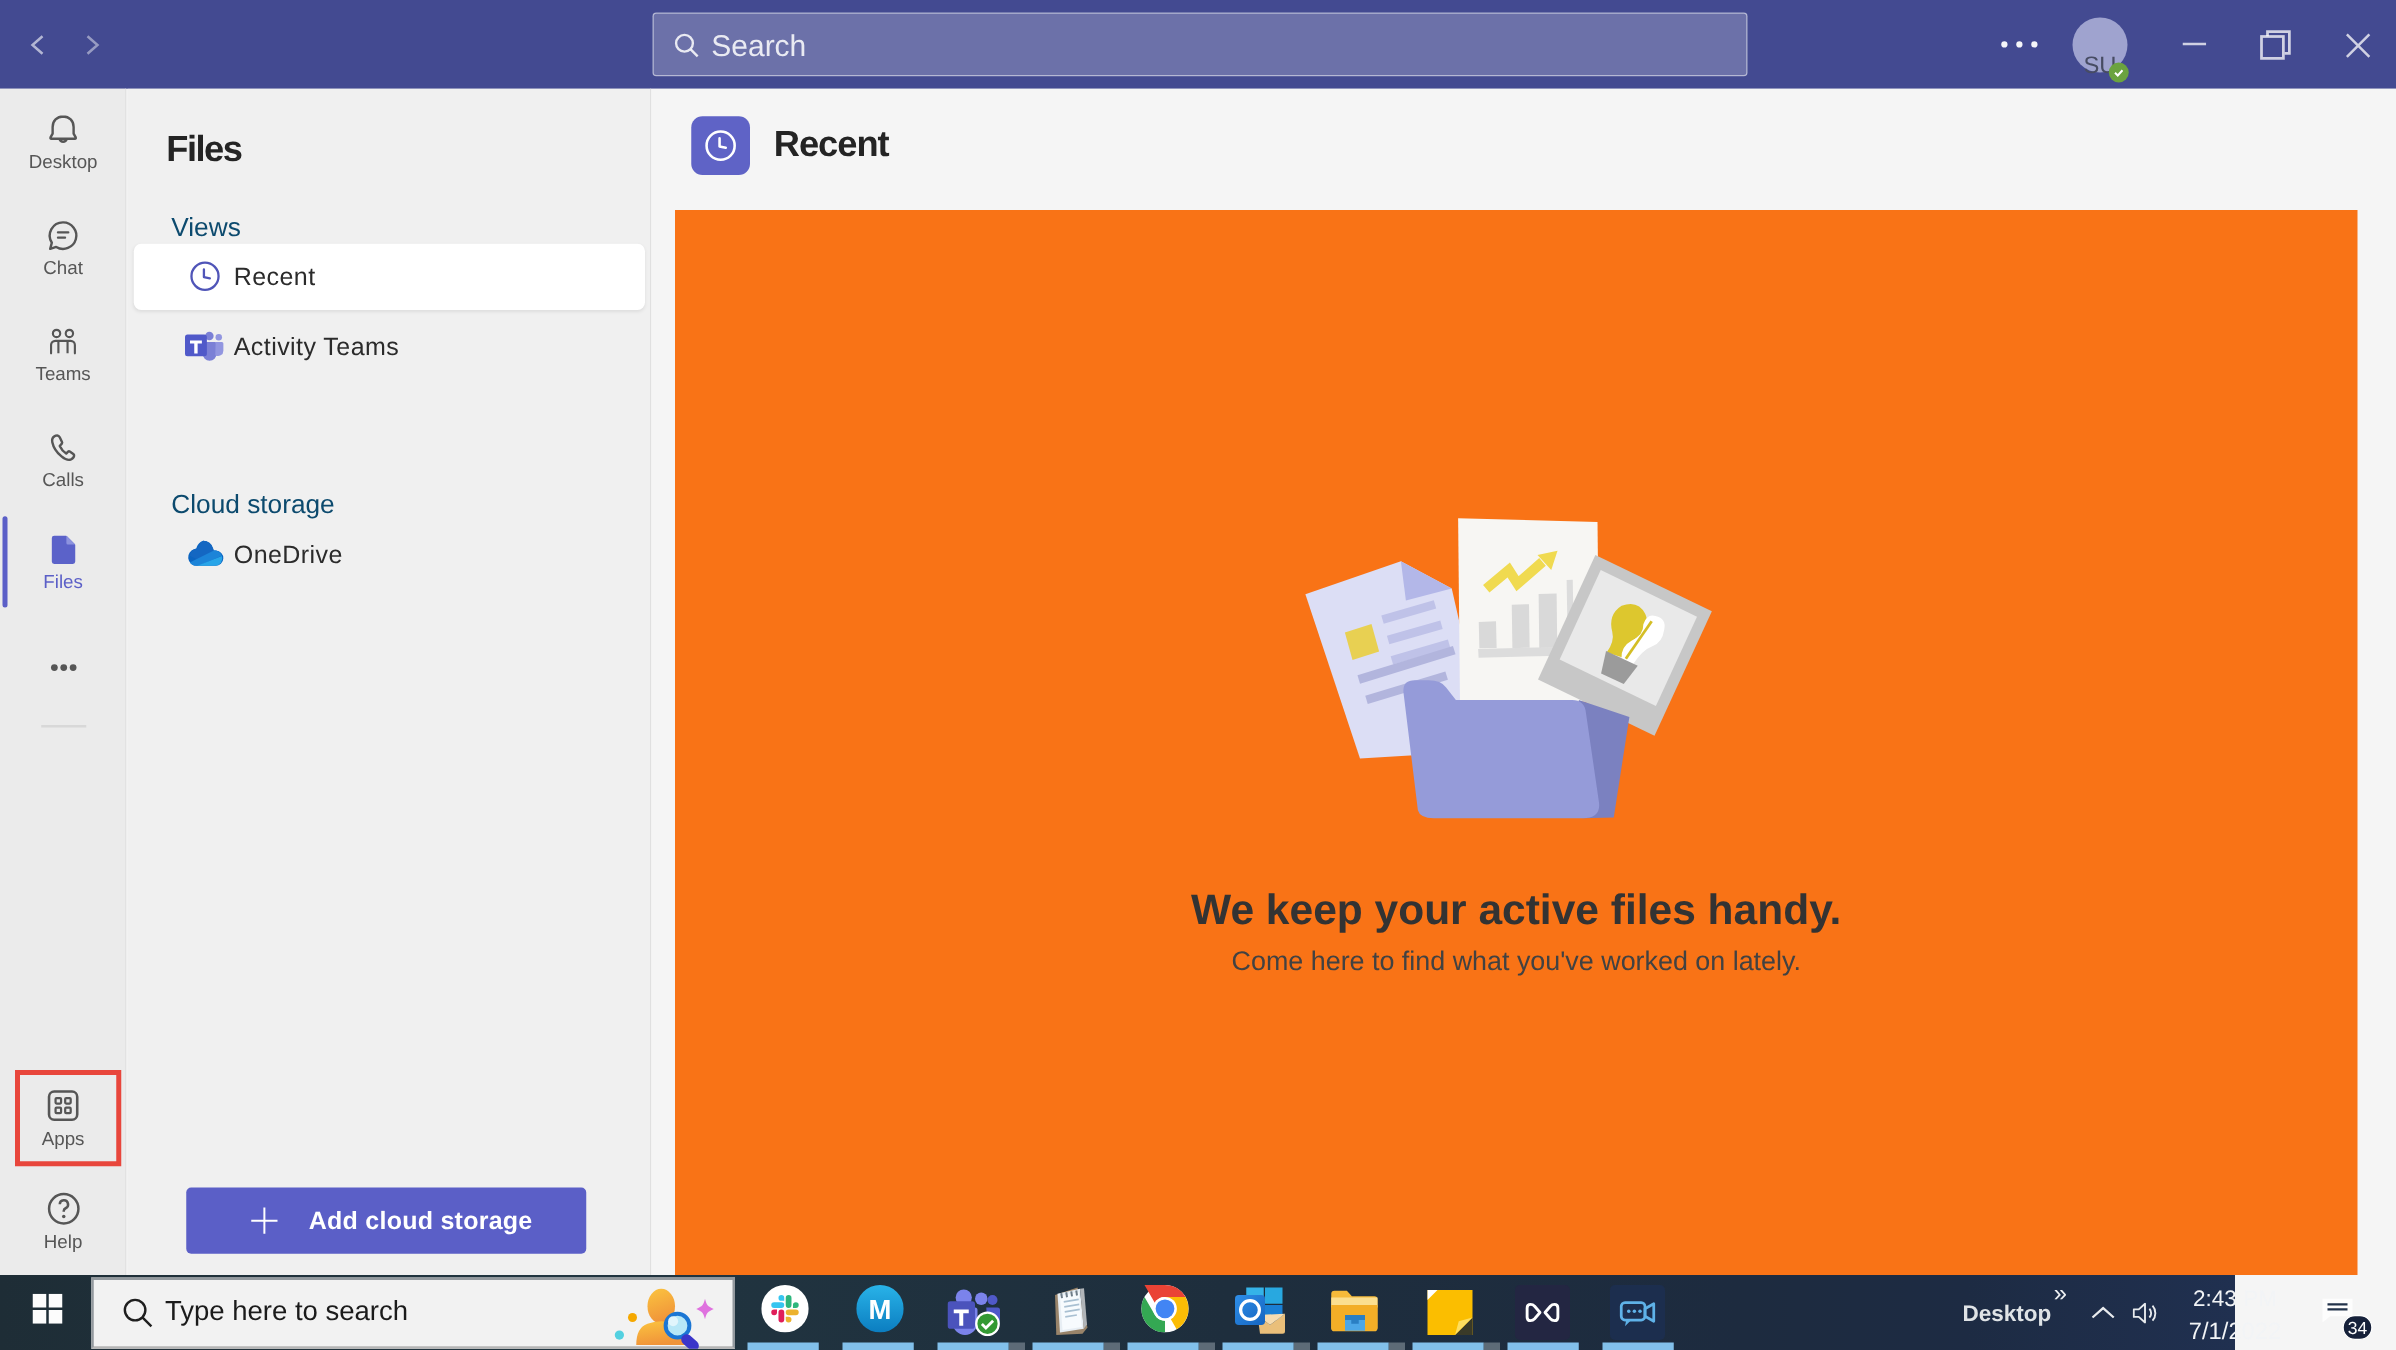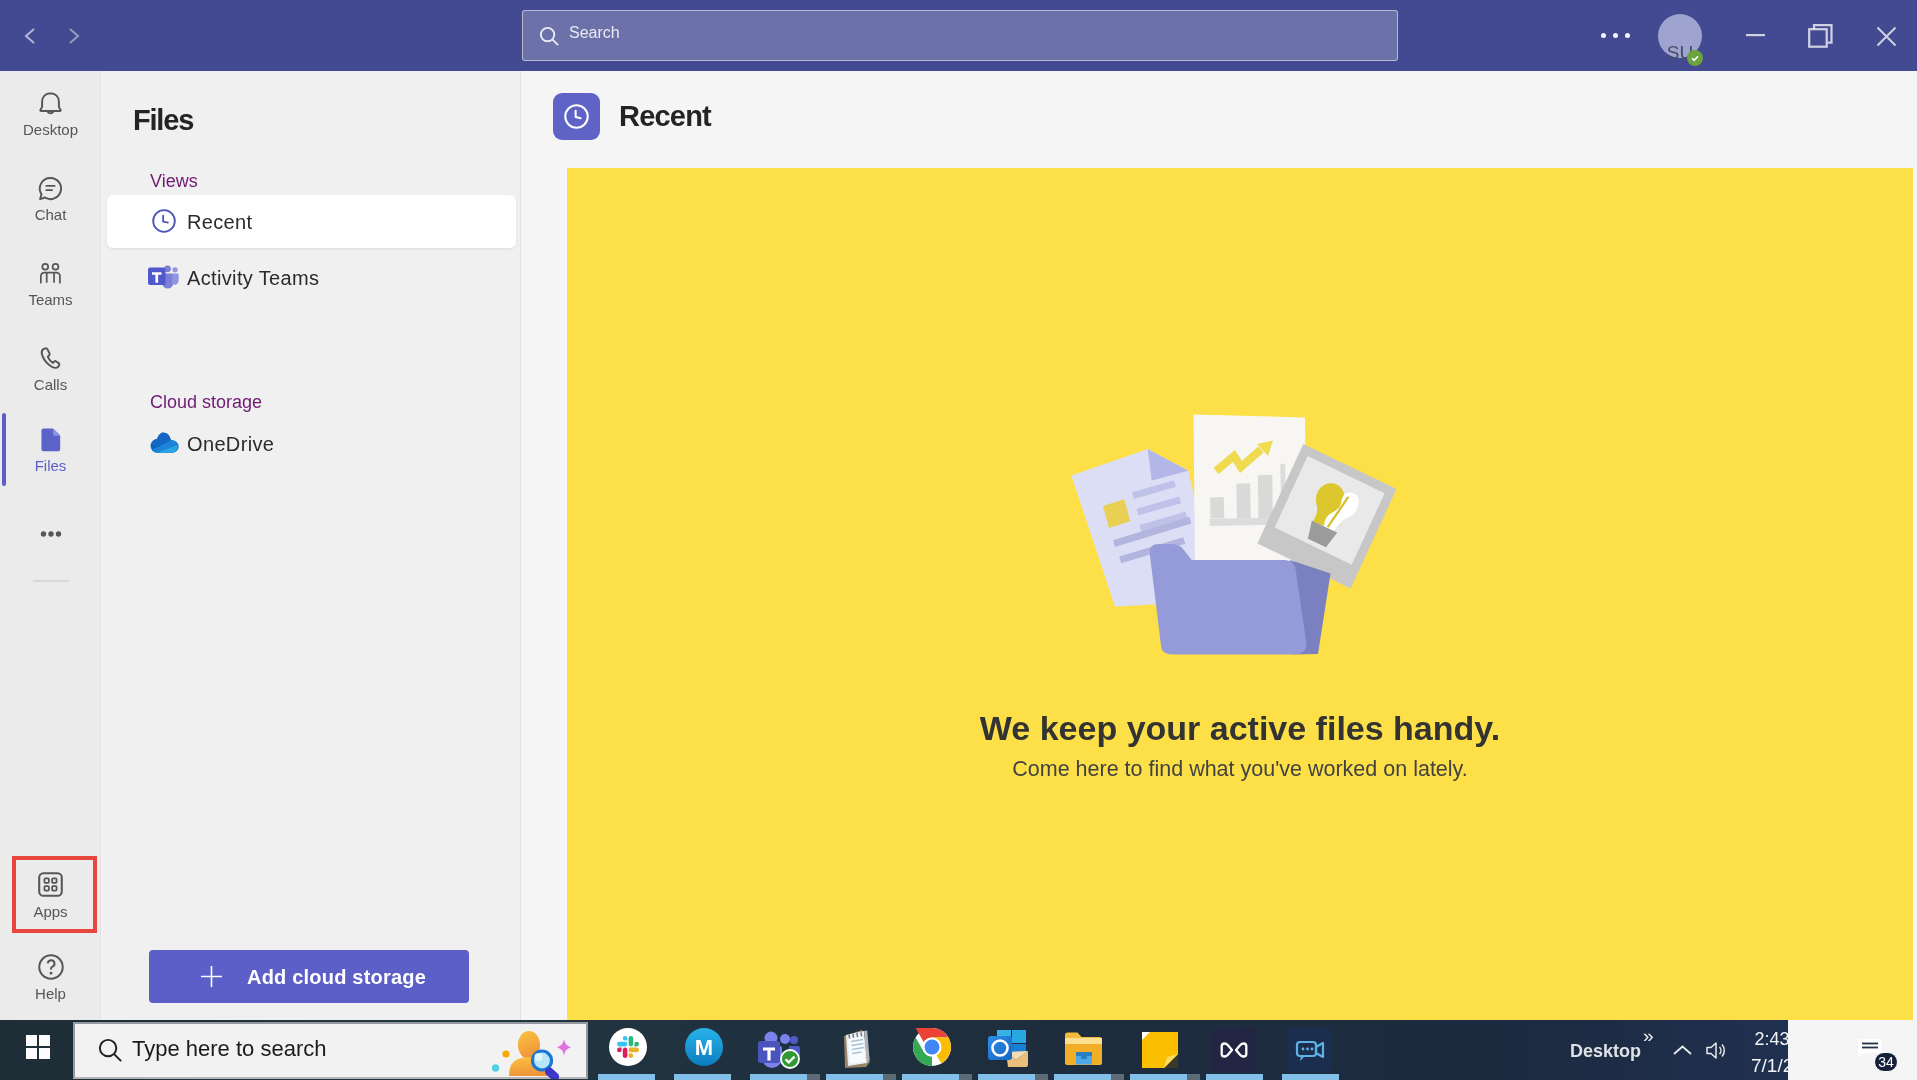--- a/index.html
+++ b/index.html
@@ -2,50 +2,50 @@
 <html><head>
 <meta charset="utf-8">
 <style>
 * { margin:0; padding:0; box-sizing:border-box; }
 html,body { width:1917px; height:1080px; overflow:hidden; font-family:"Liberation Sans", sans-serif; }
 #stage { position:relative; width:1917px; height:1080px; background:#f5f5f5; }
 
 
 #titlebar { position:absolute; left:0; top:0; width:1917px; height:71px; background:#434a91; }
 #searchbox { position:absolute; left:522px; top:10px; width:876px; height:51px; background:rgba(255,255,255,0.22); border:1px solid rgba(255,255,255,0.5); border-radius:3px; }
-#searchbox .stext { position:absolute; left:46px; top:13px; font-size:16px; color:rgba(255,255,255,0.85); }
+#searchbox .stext { position:absolute; left:46px; top:13px; font-size:24px; color:rgba(255,255,255,0.85); }
 #dots3 { position:absolute; left:1601px; top:33px; }
 #dots3 span { display:inline-block; width:5px; height:5px; border-radius:50%; background:rgba(255,255,255,0.95); margin-right:7px; vertical-align:top; }
 #avatar { position:absolute; left:1658px; top:14px; width:44px; height:44px; border-radius:50%; background:#9fa3cf; }
 #avatar .init { position:absolute; left:0; top:16px; width:44px; height:44px; text-align:center; line-height:45px; font-size:19px; color:#474c63; }
 #avatar .badge { position:absolute; left:29px; top:36px; width:16px; height:16px; border-radius:50%; background:#6ba33f; }
 
 
 #rail { position:absolute; left:0; top:71px; width:101px; height:949px; background:#ebebeb; border-right:1px solid #e2e2e2; }
 .railitem { position:absolute; left:0; width:101px; text-align:center; color:#565656; }
 .railitem .lbl { font-size:15px; color:#565656; margin-top:2px; }
 .railitem svg { display:block; margin:0 auto; }
 #fileind { position:absolute; left:2px; top:342px; width:4px; height:73px; background:#5b5fc7; border-radius:2px; }
 
 
 #panel { position:absolute; left:102px; top:71px; width:419px; height:949px; background:#f0f0f0; border-right:1px solid #e0e0e0; }
 #panel h1 { position:absolute; left:31px; top:33px; font-size:29px; color:#242424; font-weight:bold; letter-spacing:-1.2px; }
-.seclbl { position:absolute; left:48px; font-size:18px; color:#701a75; }
+.seclbl { position:absolute; left:35px; font-size:21px; color:#0c4a6e; }
 .prow { position:absolute; left:5px; width:409px; height:53px; }
 .prow .ic { position:absolute; }
 .prow .txt { position:absolute; left:80px; top:16px; font-size:20px; letter-spacing:0.35px; color:#2b2b2b; }
 #rowRecent { background:#fff; border-radius:6px; box-shadow:0 1px 3px rgba(0,0,0,0.08); }
 #addbtn { position:absolute; left:47px; top:879px; width:320px; height:53px; background:#5b5fc7; border-radius:4px; color:#fff; }
 #addbtn .t { position:absolute; left:98px; top:16px; font-size:20px; font-weight:bold; letter-spacing:0.2px; }
 
 
 #content { position:absolute; left:521px; top:71px; width:1396px; height:949px; background:#f5f5f5; }
 #mainhdr .icbox { position:absolute; left:32px; top:22px; width:47px; height:47px; background:#5f63c6; border-radius:9px; }
 #mainhdr .ttl { position:absolute; left:98px; top:29px; font-size:29px; font-weight:bold; letter-spacing:-0.8px; color:#242424; white-space:nowrap; }
-#card { position:absolute; left:46px; top:97px; width:1346px; height:852px; background:#fde047; }
+#card { position:absolute; left:19px; top:97px; width:1346px; height:852px; background:#f97316; }
 #emptytxt1 { position:absolute; left:0; top:541px; width:1346px; text-align:center; font-size:34px; font-weight:bold; color:#333; }
 #emptytxt2 { position:absolute; left:0; top:589px; width:1346px; text-align:center; font-size:21.5px; color:#424242; }
 
 
 #taskbar { position:absolute; left:0; top:1020px; width:1788px; height:60px;
   background:linear-gradient(90deg, #1e2d36 0%, #213540 25%, #1e2e3d 55%, #1d2b3f 78%, #1d2b43 88%, #203050 100%); }
 #tsearch { position:absolute; left:73px; top:2px; width:515px; height:57px; background:#f2f2f2; border:2px solid #93999e; border-bottom:2px solid #b5b5b5; }
 #tsearch .ph { position:absolute; left:57px; top:12px; font-size:22px; color:#1b1b1b; }
 .runbar { position:absolute; top:54px; height:6px; background:#82c0ea; width:57px; }
 .runext { position:absolute; top:54px; height:6px; background:#5d6b77; width:13px; }

